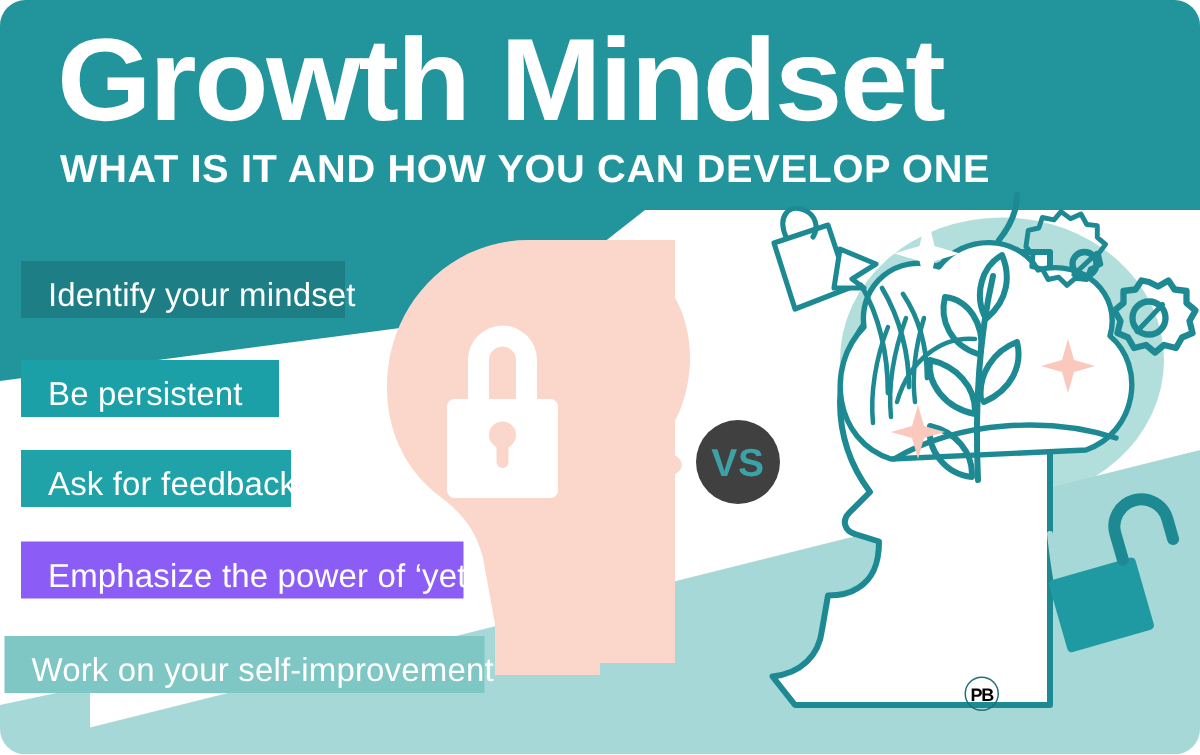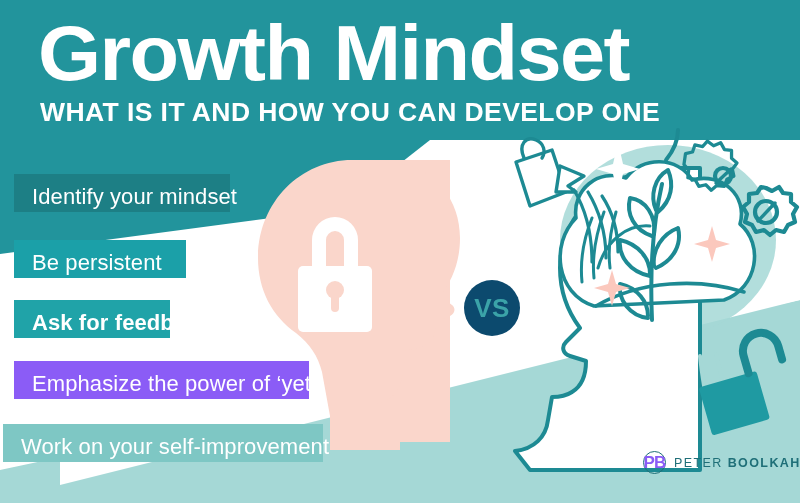--- a/index.html
+++ b/index.html
@@ -9,20 +9,21 @@
   }
   body {
     font-family: "Liberation Sans", sans-serif;
   }
   #poster {
     position: relative;
     width: 800px;
     height: 503px;
     overflow: hidden;
     background: #ffffff;
+    border-radius: 17px;
   }
   #bg-svg, #art-svg {
     position: absolute;
     left: 0;
     top: 0;
     width: 800px;
     height: 503px;
   }
   #art-svg { pointer-events: none; }
 
@@ -84,21 +85,21 @@
   .tip span { display: block; }
 
   
   .vs-badge {
     position: absolute;
     left: 464px;
     top: 280px;
     width: 56px;
     height: 56px;
     border-radius: 50%;
-    background: #0c4a6e;
+    background: #404040;
     display: flex;
     align-items: center;
     justify-content: center;
     z-index: 6;
   }
   .vs-badge span {
     font-family: "Liberation Sans Narrow", "Liberation Sans", sans-serif;
     font-size: 26px;
     font-weight: bold;
     color: #3ba3a8;
@@ -120,23 +121,23 @@
     height: 23px;
     border-radius: 50%;
     border: 1.6px solid #1f6f78;
     display: flex;
     align-items: center;
     justify-content: center;
     box-sizing: border-box;
   }
   .logo-mark span {
     font-family: "Liberation Sans Narrow", "Liberation Sans", sans-serif;
-    font-size: 17px;
+    font-size: 12px;
     font-weight: bold;
-    color: #8b5cf6;
+    color: #000000;
     letter-spacing: -0.8px;
   }
   .logo-word {
     font-family: "Liberation Sans", sans-serif;
     font-size: 12.5px;
     letter-spacing: 1.4px;
     color: #1f6f78;
     display: flex;
     gap: 5px;
     align-items: baseline;
@@ -310,38 +311,34 @@
     <div class="subtitle">WHAT IS IT AND HOW YOU CAN DEVELOP ONE</div>
   </div>
 
   <div class="tips">
     <div class="tip" style="left:14px; top:174px; width:216px; background:#1d7f85;">
       <span>Identify your mindset</span>
     </div>
     <div class="tip" style="left:14px; top:240px; width:172px; background:#1ba0a8;">
       <span>Be persistent</span>
     </div>
-    <div class="tip" style="left:14px; top:300px; width:156px; background:#20a3a8;font-weight:bold;">
+    <div class="tip" style="left:14px; top:300px; width:180px; background:#20a3a8;">
       <span>Ask for feedback</span>
     </div>
     <div class="tip" style="left:14px; top:361px; width:295px; background:#8b5cf6;">
       <span>Emphasize the power of ‘yet.’</span>
     </div>
     <div class="tip" style="left:3px; top:424px; width:320px; background:#7ec7c4;">
       <span>Work on your self-improvement</span>
     </div>
   </div>
 
   <div class="vs-badge">
     <span>VS</span>
   </div>
 
   <div class="logo">
     <div class="logo-mark">
       <span>PB</span>
     </div>
-    <div class="logo-word">
-      <span class="logo-first">PETER</span>
-      <span class="logo-last">BOOLKAH</span>
-    </div>
   </div>
 
 </div>
 
 </body></html>

